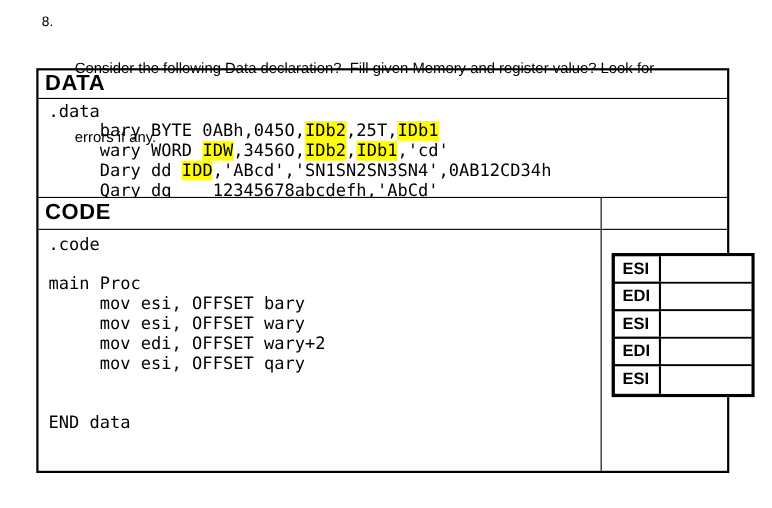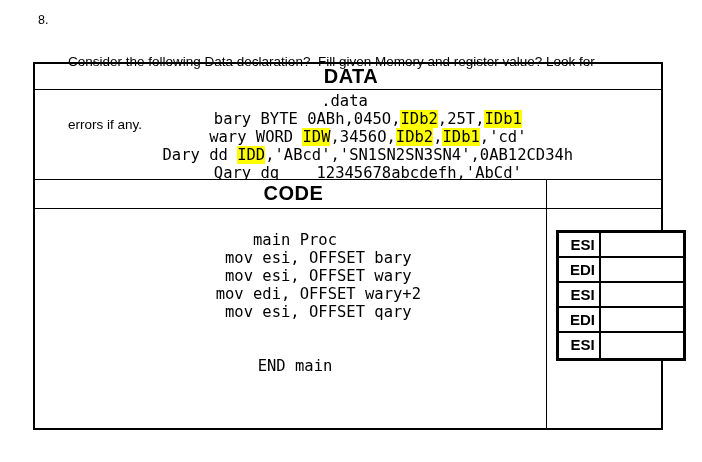--- a/index.html
+++ b/index.html
@@ -12,21 +12,21 @@
     overflow:hidden;
   }
 
   
   .question { position:absolute; left:38px; top:9px; font-size:13.5px; line-height:21px; }
   .qnum  { position:absolute; left:0; top:1px; font-size:12.5px; }
   .qtext { margin-left:30px; white-space:pre; }
 
   
   .worksheet { position:absolute; left:33px; top:62px; width:630px; height:368px; border:2px solid #000; }
-  .row { position:absolute; left:0; right:0;text-align:center; }
+  .row { position:absolute; left:0; right:0; }
   .r1 { top:0;     height:26px; border-bottom:1.5px solid #000; }
   .r2 { top:26px;  height:90px; border-bottom:1.5px solid #000; }
   .r3 { top:116px; height:29px; border-bottom:1.5px solid #000; }
   .r4 { top:145px; bottom:0; }
 
   .section-header { font-weight:bold; font-size:20px; line-height:24px; padding-left:6px; letter-spacing:0.5px; }
   .r3 .section-header { line-height:27px; }
 
   .split { display:flex; height:100%; }
   .cell-left  { width:512px; border-right:1.5px solid #000; height:100%; overflow:hidden; }
@@ -79,29 +79,30 @@
         <div class="section-header">CODE</div>
       </div>
       <div class="cell-right"></div>
     </div>
   </div>
 
   <div class="row r4">
     <div class="split">
       <div class="cell-left">
         <div class="codeblock code-block">
+            <div class="code-line"><span>.code</span></div>
             <div class="code-line"><span></span></div>
             <div class="code-line"><span>main Proc</span></div>
             <div class="code-line"><span>     mov esi, OFFSET bary</span></div>
             <div class="code-line"><span>     mov esi, OFFSET wary</span></div>
             <div class="code-line"><span>     mov edi, OFFSET wary+2</span></div>
             <div class="code-line"><span>     mov esi, OFFSET qary</span></div>
             <div class="code-line"><span></span></div>
             <div class="code-line"><span></span></div>
-            <div class="code-line"><span>END main</span></div>
+            <div class="code-line"><span>END data</span></div>
           </div>
       </div>
       <div class="cell-right">
         <div class="reg-table">
             <div class="reg-row">
               <div class="reg-label">ESI</div>
               <div class="reg-value"></div>
             </div>
             <div class="reg-row">
               <div class="reg-label">EDI</div>

